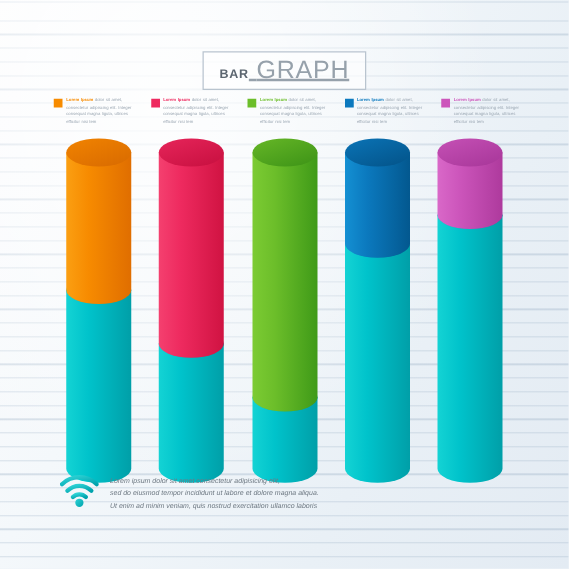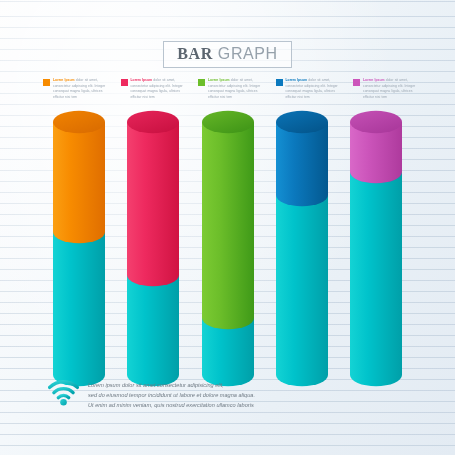--- a/index.html
+++ b/index.html
@@ -52,29 +52,29 @@
   }
   #title-box {
     display: inline-block;
     border: 1px solid #b9c4cf;
     background: rgba(255,255,255,0.55);
     padding: 4px 13px 5px 13px;
     letter-spacing: 0.6px;
     line-height: 1;
   }
   .title-bold {
-    font-size: 16px;
+    font-size: 10px;
     font-weight: bold;
     color: #5c6670;
-    font-family: Liberation Serif, serif;
   }
   .title-light {
-    font-size: 16px;
+    font-size: 20px;
     font-weight: normal;
     color: #96a1ab;
+    text-decoration: underline;
   }
 
   
   #legend {
     position: absolute;
     top: 78px;
     left: 43px;
     width: 378px;
     display: flex;
     justify-content: space-between;

